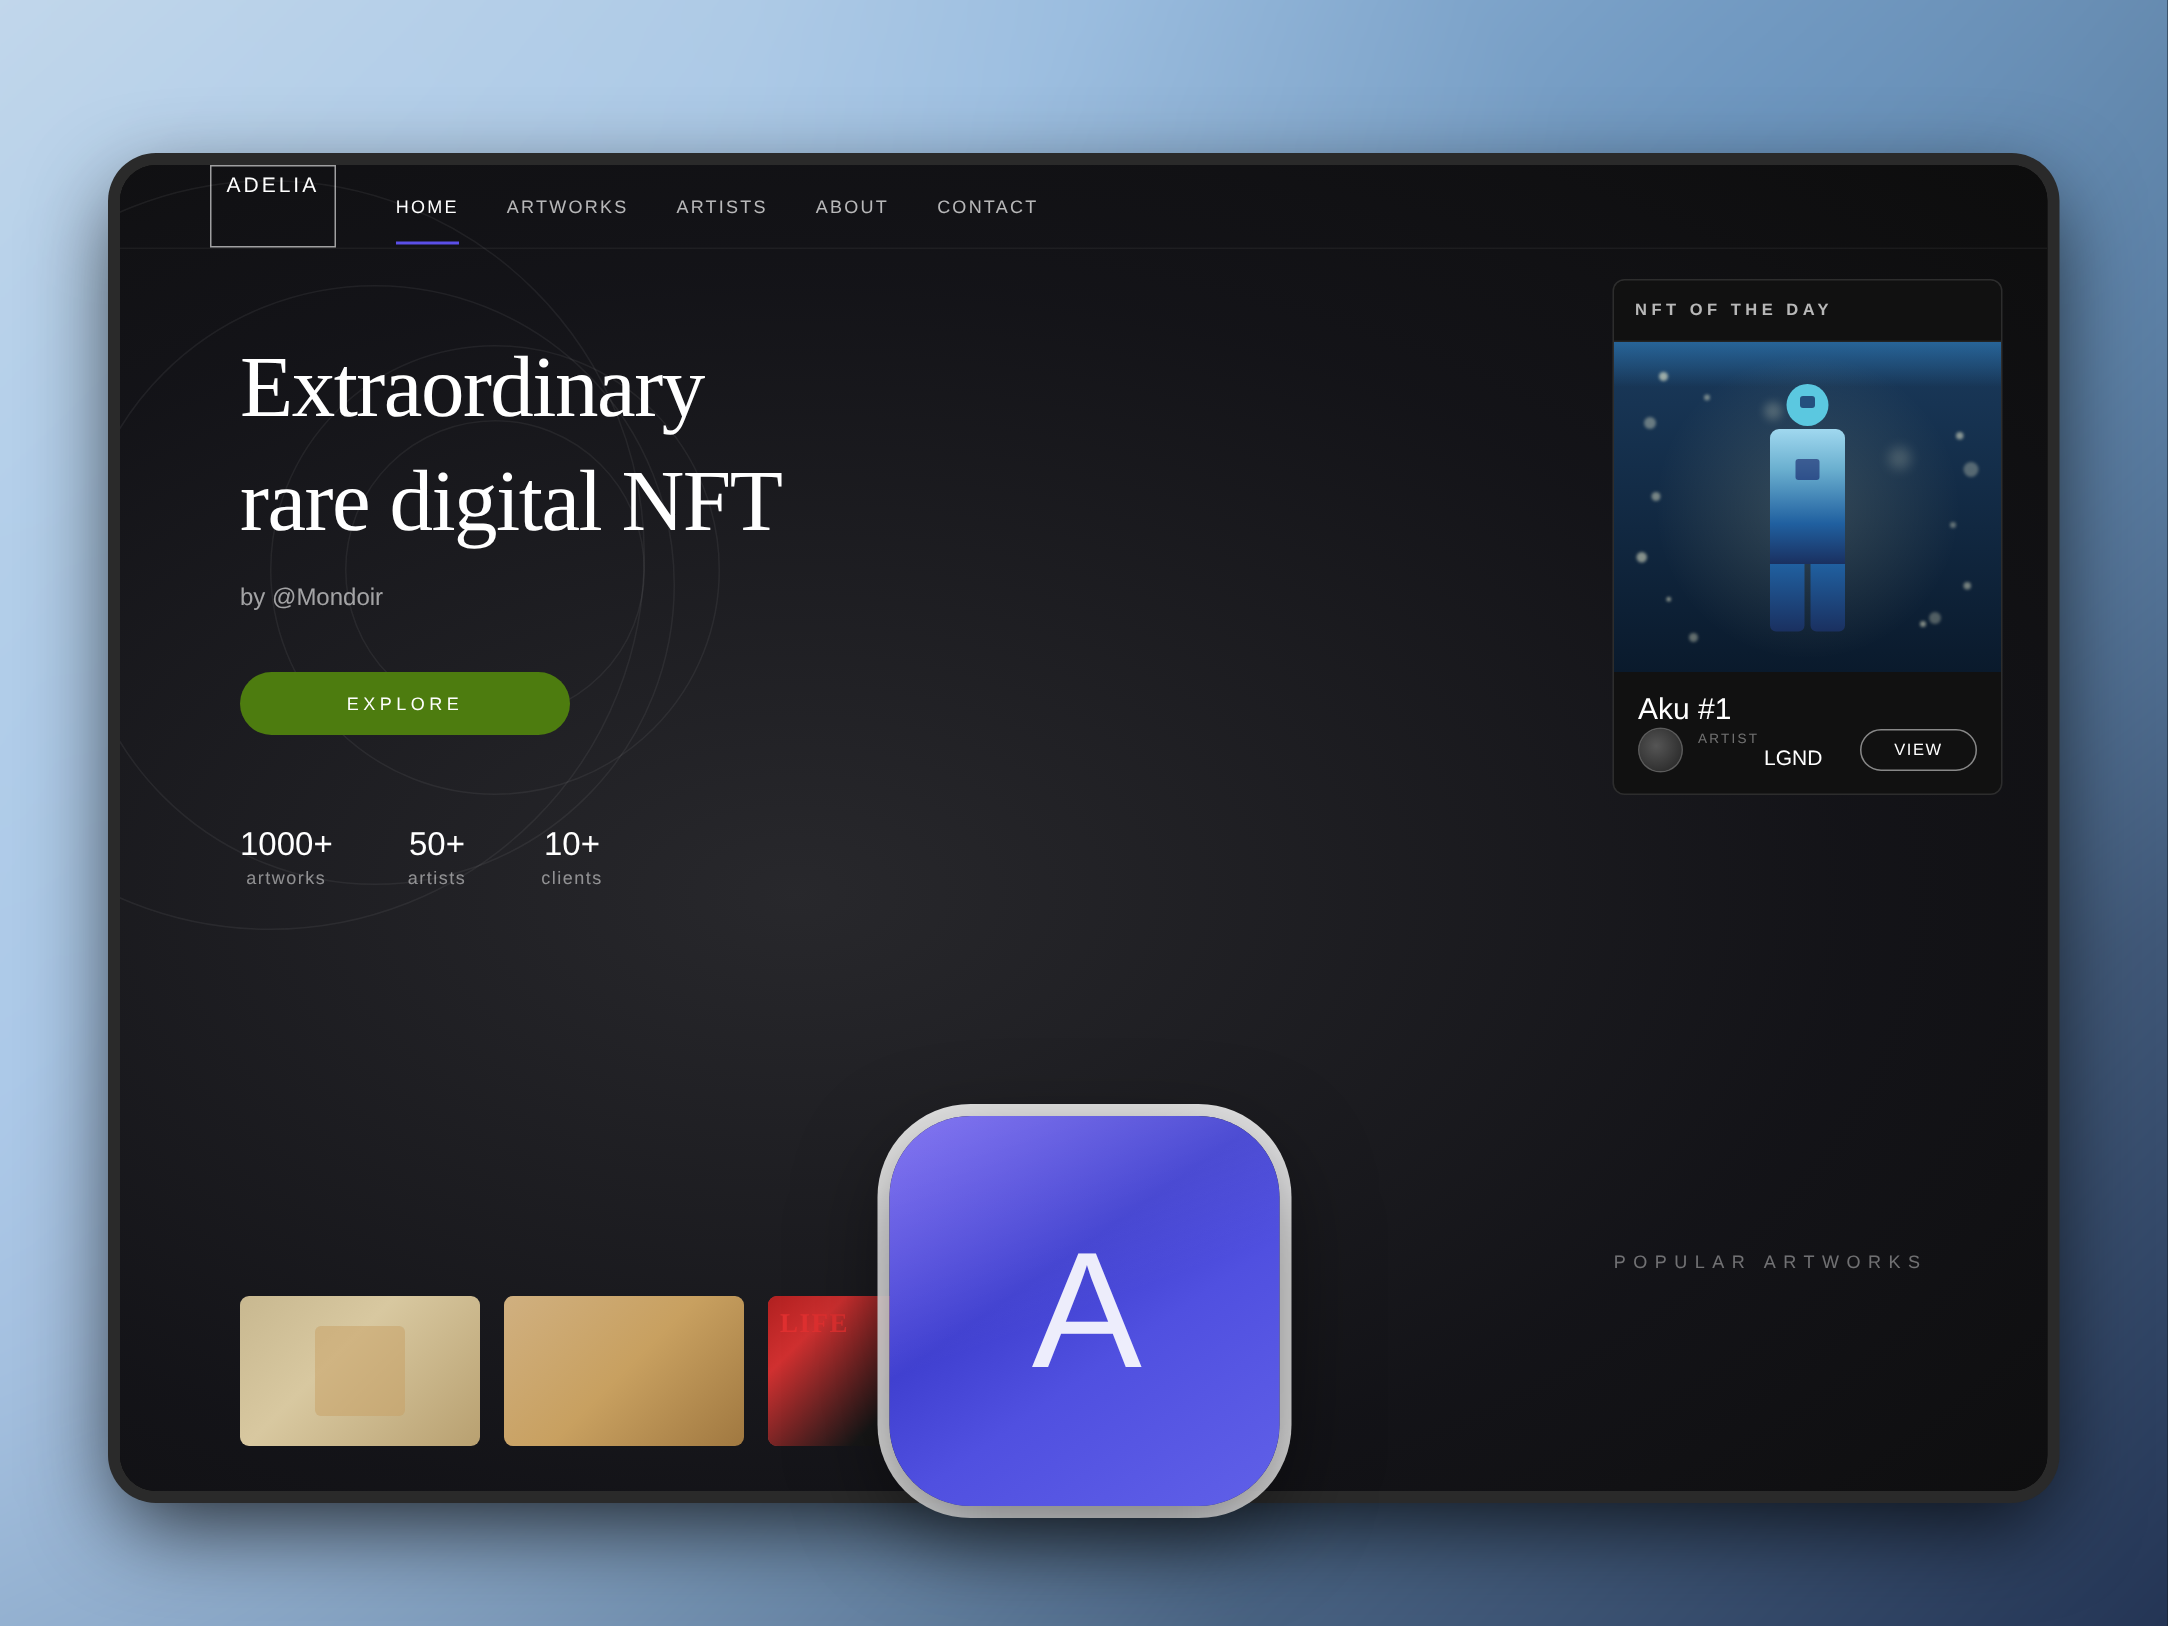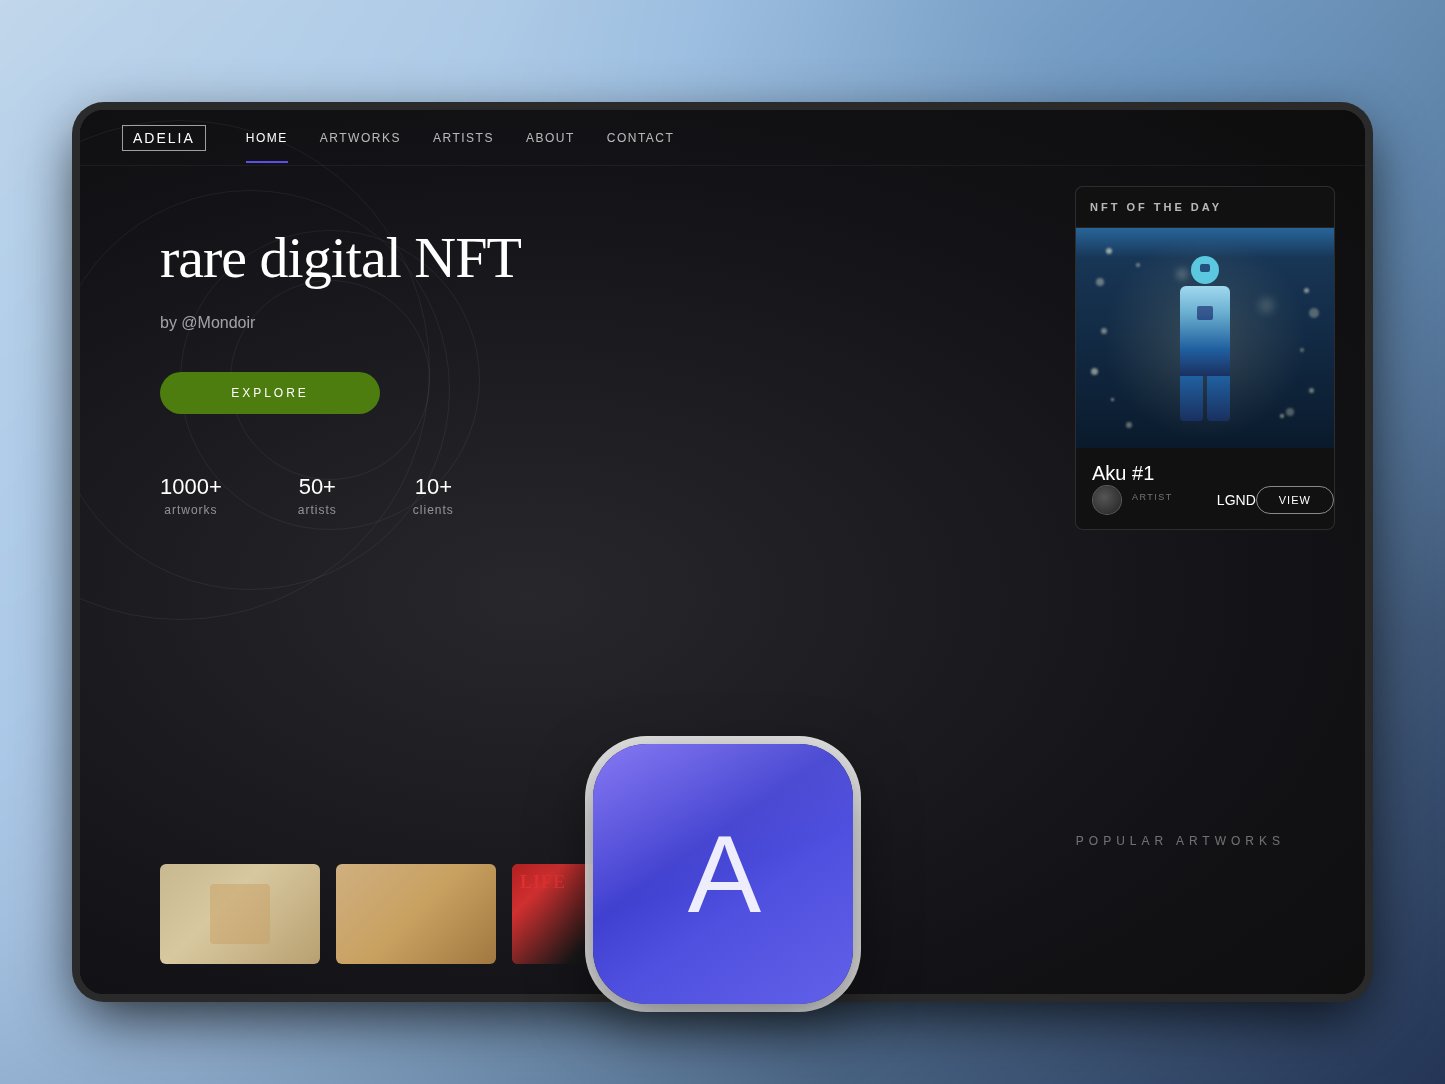--- a/index.html
+++ b/index.html
@@ -53,22 +53,21 @@
       position: absolute;
       inset: 0;
       background: radial-gradient(ellipse at 35% 55%, rgba(80,80,90,0.4) 0%, rgba(20,20,25,0.9) 60%, #0d0d0d 100%);
     }
 
     
     .nav {
       position: relative;
       z-index: 10;
       display: flex;
-      align-items: center;
-      padding: 0 42px;
+      padding: 0 60px;
       height: 56px;
       border-bottom: 1px solid rgba(255,255,255,0.05);
     }
 
     .nav-logo {
       border: 1px solid rgba(255,255,255,0.6);
       padding: 4px 10px;
       color: #fff;
       font-size: 14px;
       letter-spacing: 2px;
@@ -152,21 +151,21 @@
       text-transform: uppercase;
       cursor: pointer;
       border: none;
       width: 220px;
       text-align: center;
       margin-bottom: 60px;
     }
 
     .stats-row {
       display: flex;
-      gap: 76px;
+      gap: 50px;
       align-items: flex-start;
     }
 
     .stat-item {
       text-align: center;
     }
 
     .stat-number {
       font-size: 22px;
       color: #fff;
@@ -323,21 +322,21 @@
     }
 
     .nft-avatar-inner {
       width: 100%;
       height: 100%;
       background: radial-gradient(circle at 40% 40%, #555 0%, #222 100%);
     }
 
     .nft-artist-text {
       display: flex;
-      flex-direction: row;
+      flex-direction: column;
     }
 
     .nft-artist-label {
       font-size: 9px;
       color: rgba(255,255,255,0.4);
       letter-spacing: 1.5px;
       text-transform: uppercase;
     }
 
     .nft-artist-name {
@@ -478,20 +477,21 @@
         <a class="nav-link">ARTISTS</a>
         <a class="nav-link">ABOUT</a>
         <a class="nav-link">CONTACT</a>
       </div>
     </nav>
 
     <div class="main-content">
 
       <div class="hero-section">
         <div style="margin-bottom:12px;">
+          <div class="hero-title">Extraordinary</div>
           <div class="hero-title">rare digital NFT</div>
         </div>
         <div class="hero-subtitle">by @Mondoir</div>
         <button class="explore-btn">EXPLORE</button>
 
         <div class="stats-row">
           <div class="stat-item">
             <span class="stat-number">1000+</span>
             <span class="stat-label">artworks</span>
           </div>

